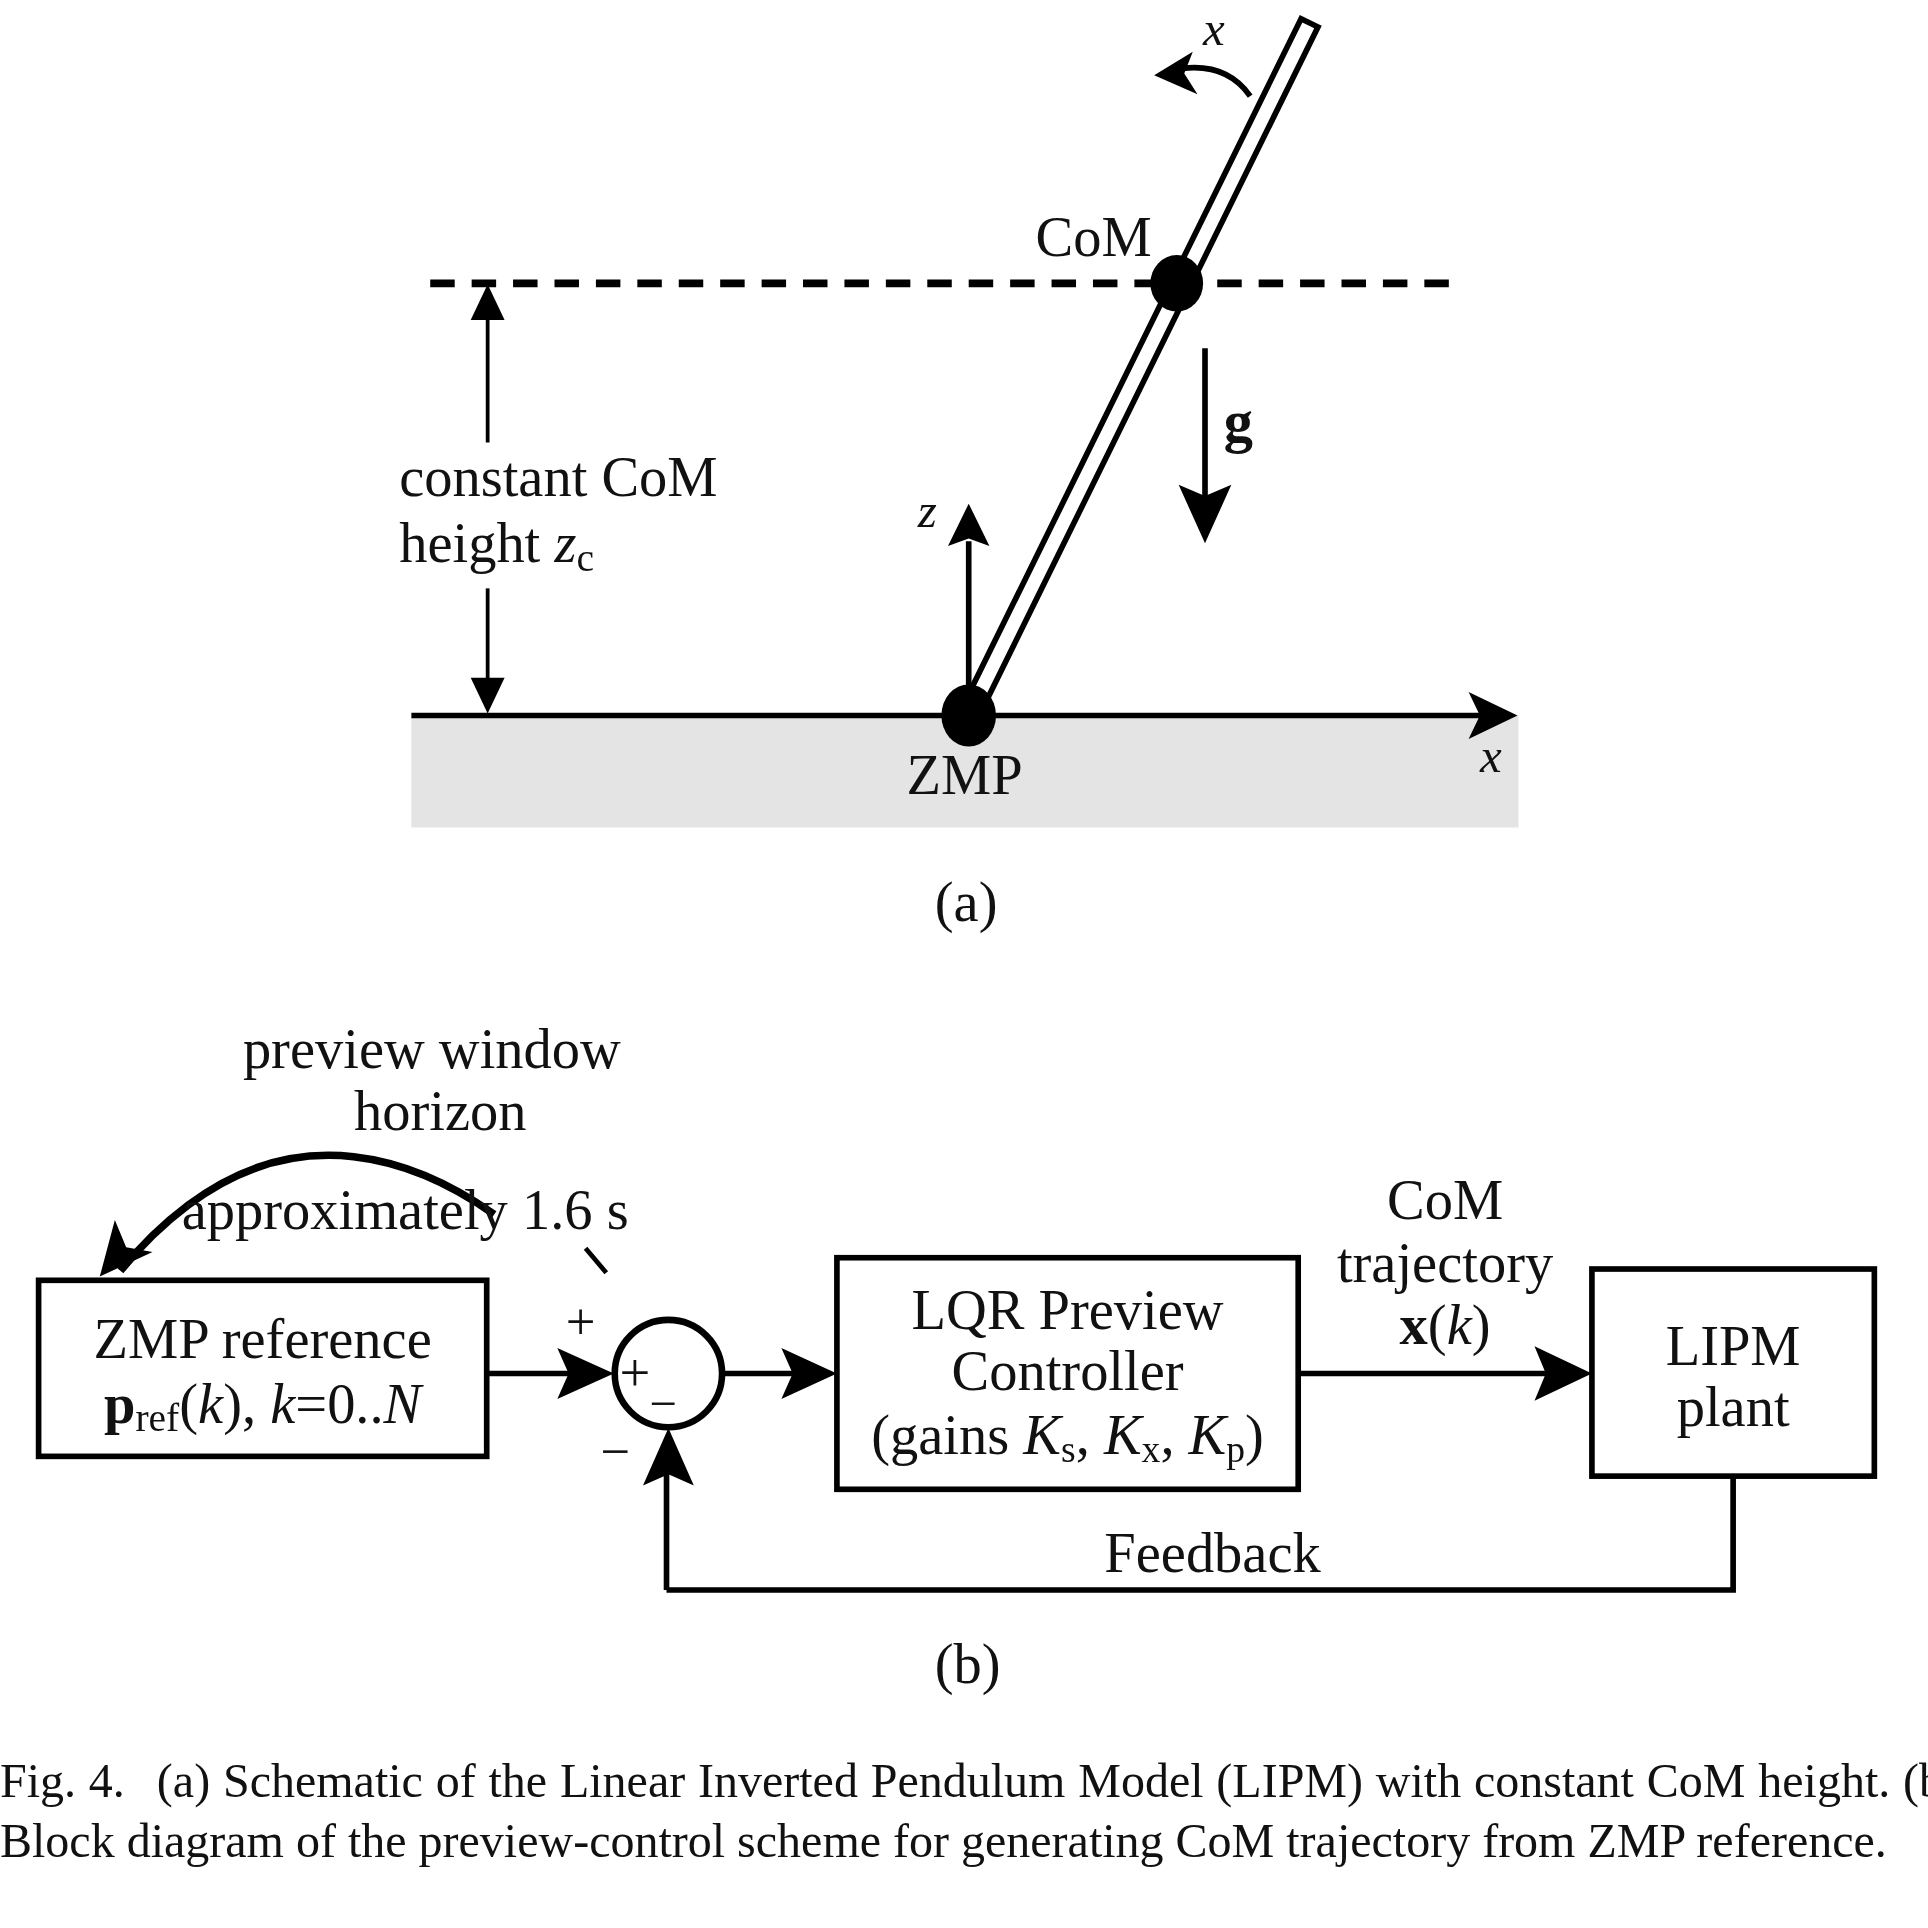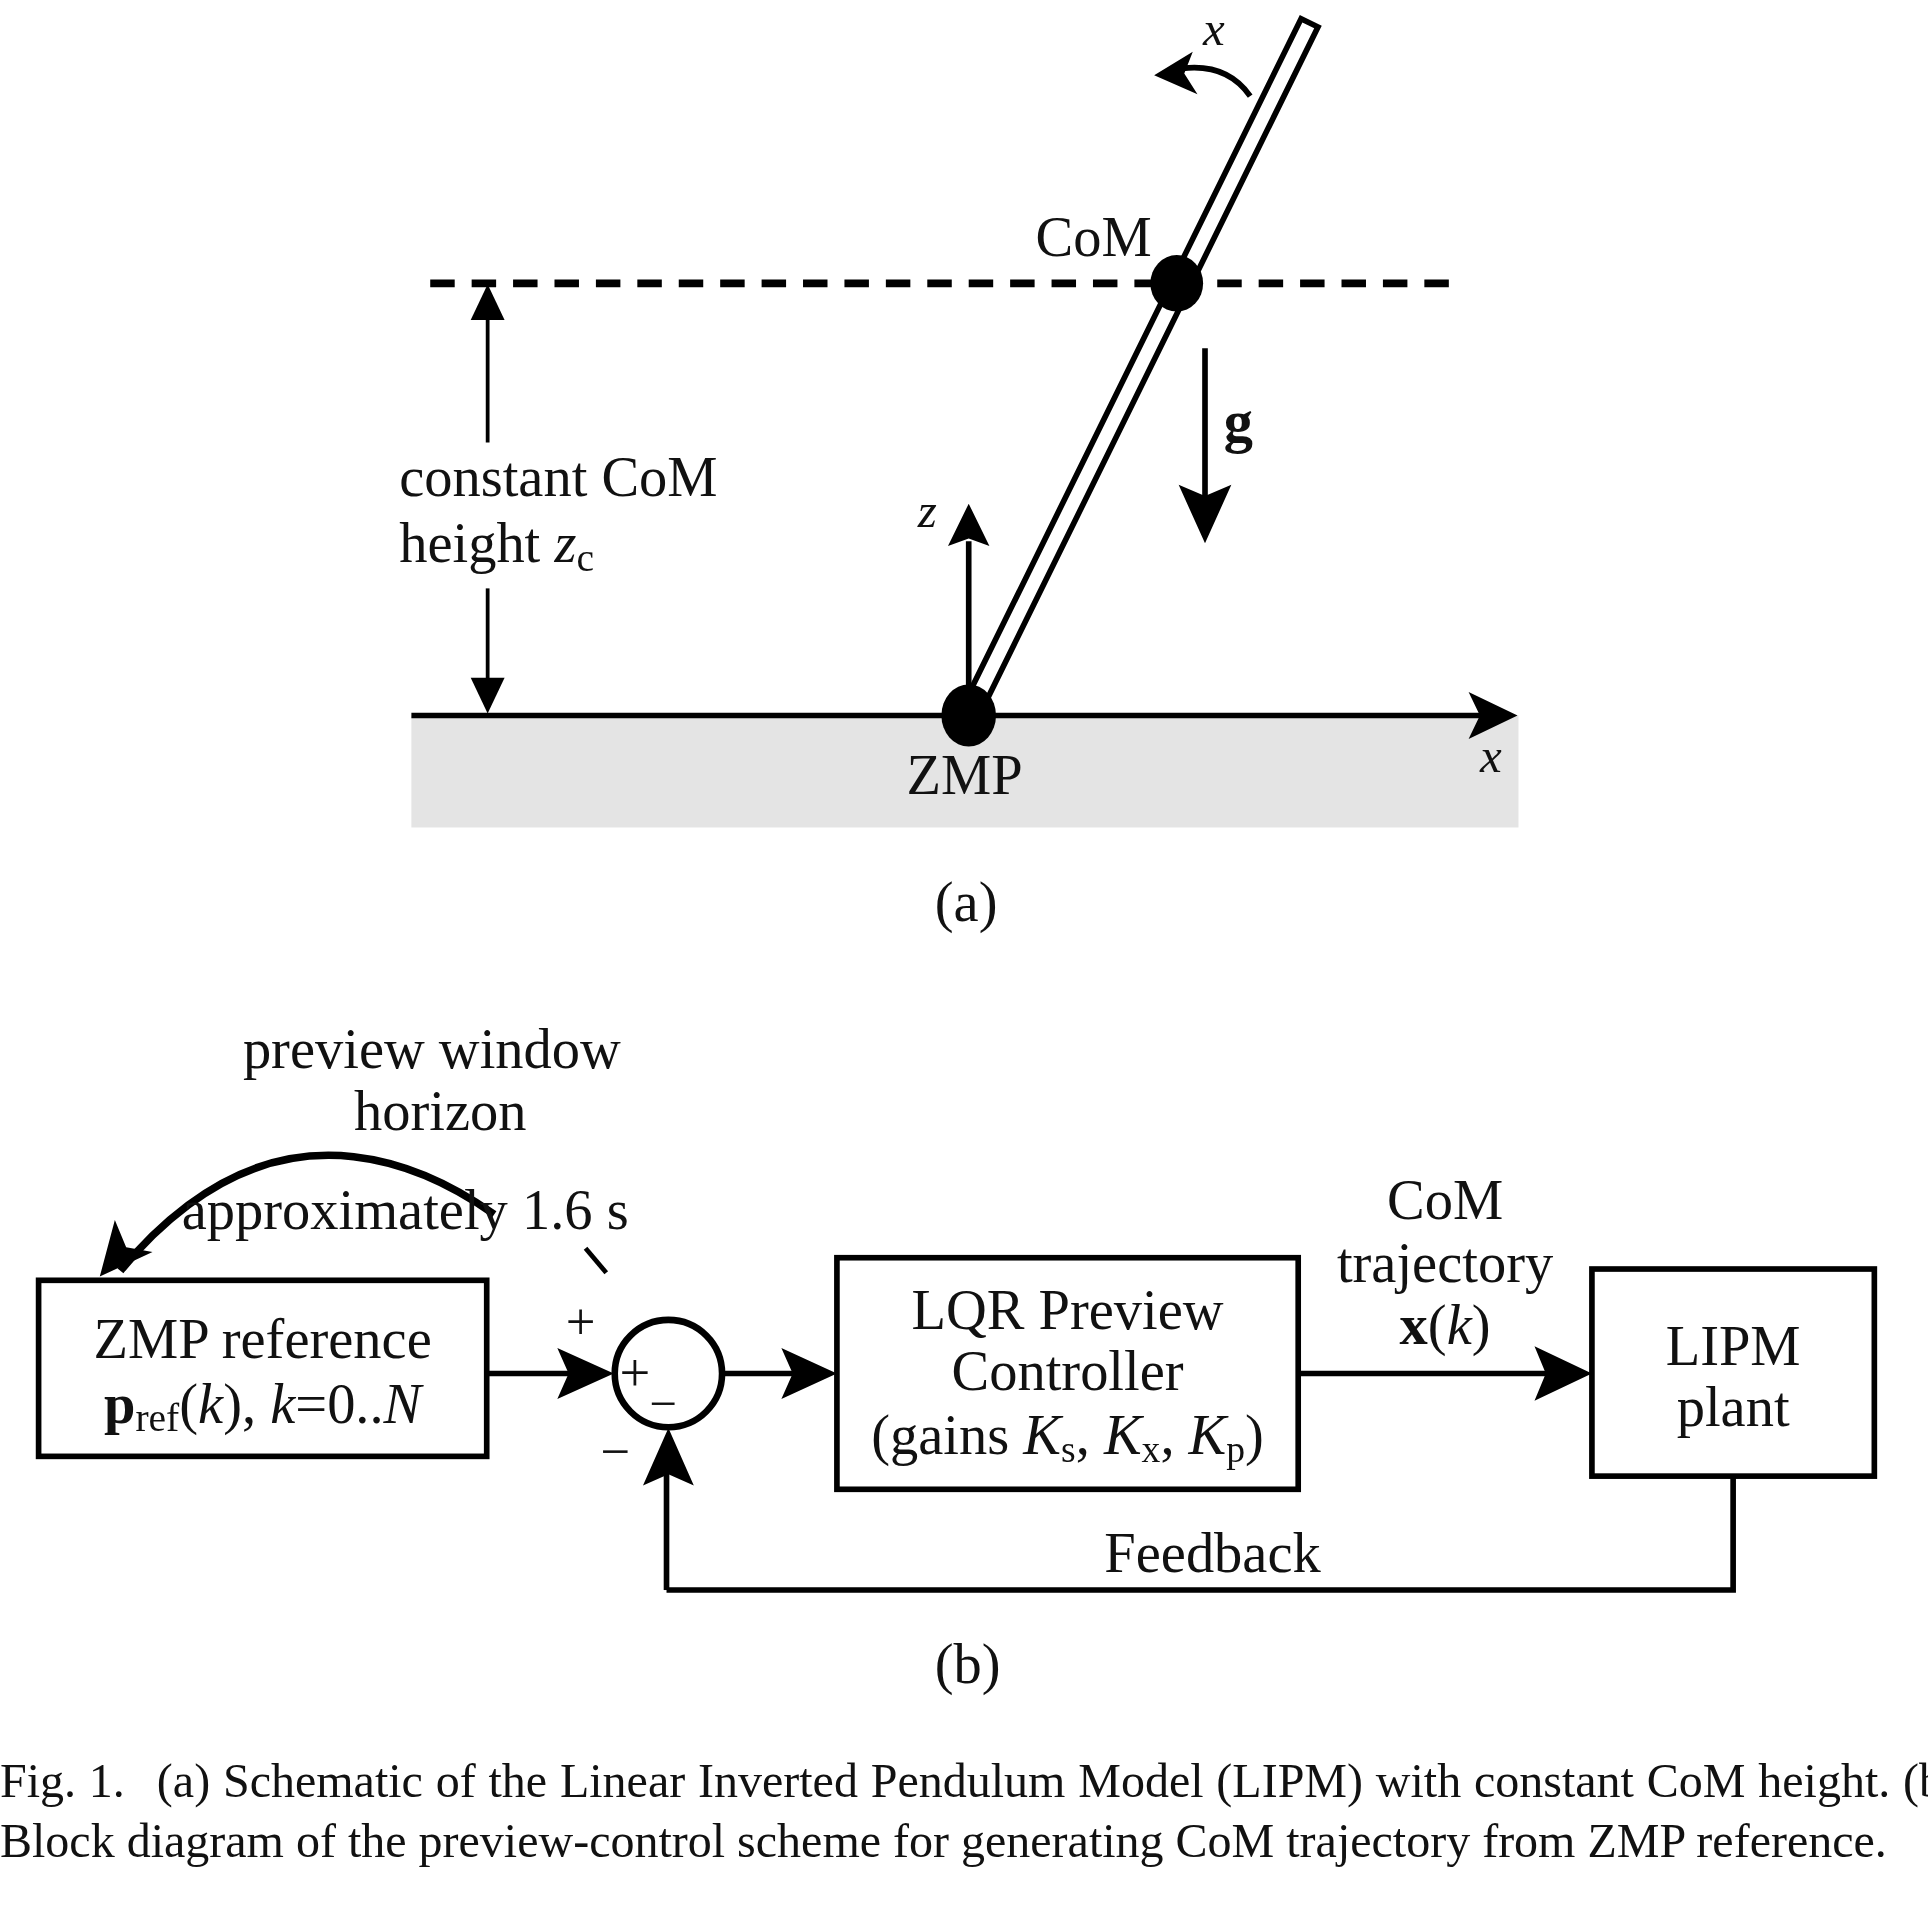--- a/index.html
+++ b/index.html
@@ -108,15 +108,15 @@
     <polyline points="1841,1568 1841,1689 708,1689 1708,1689" fill="none" stroke="#000" stroke-width="6"></polyline>
     <line x1="708" y1="1689" x2="708" y2="1560" stroke="#000" stroke-width="6"></line>
     <path d="M710,1517 L683,1578 L710,1566 L737,1578 Z" fill="#000"></path>
     <text class="serif lbl" x="1288" y="1670" text-anchor="middle">Feedback</text>
 
     <text class="serif lbl" x="993" y="1788">(b)</text>
   </g>
 </svg>
 
 <div class="caption">
-  <span class="figno">Fig. 1.</span><span>(a) Schematic of the Linear Inverted Pendulum Model (LIPM) with constant CoM height. (b) Block diagram of the preview-control scheme for generating CoM trajectory from ZMP reference.</span>
+  <span class="figno">Fig. 4.</span><span>(a) Schematic of the Linear Inverted Pendulum Model (LIPM) with constant CoM height. (b) Block diagram of the preview-control scheme for generating CoM trajectory from ZMP reference.</span>
 </div>
 
 
 </body></html>

